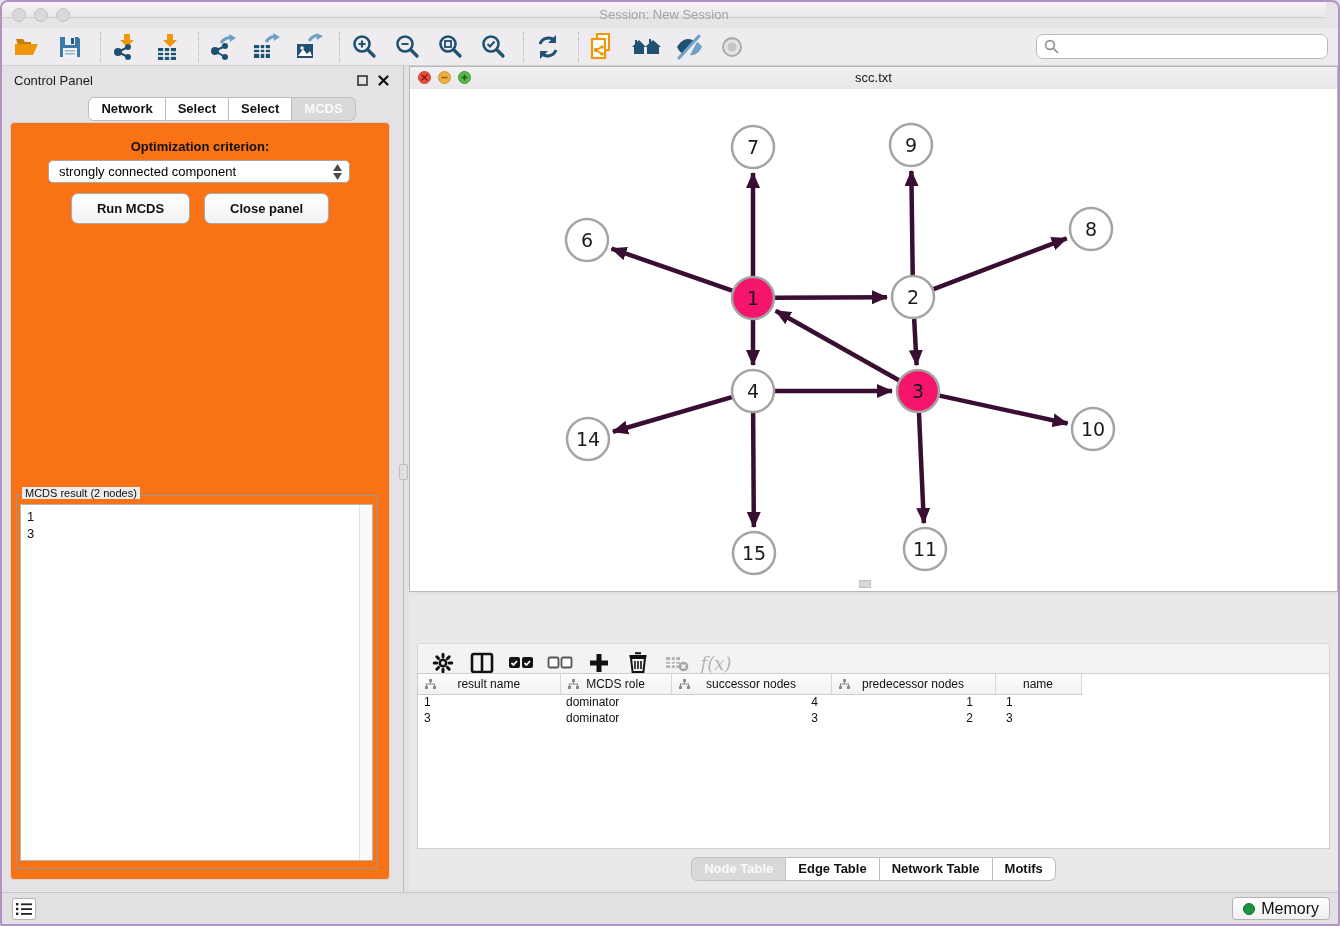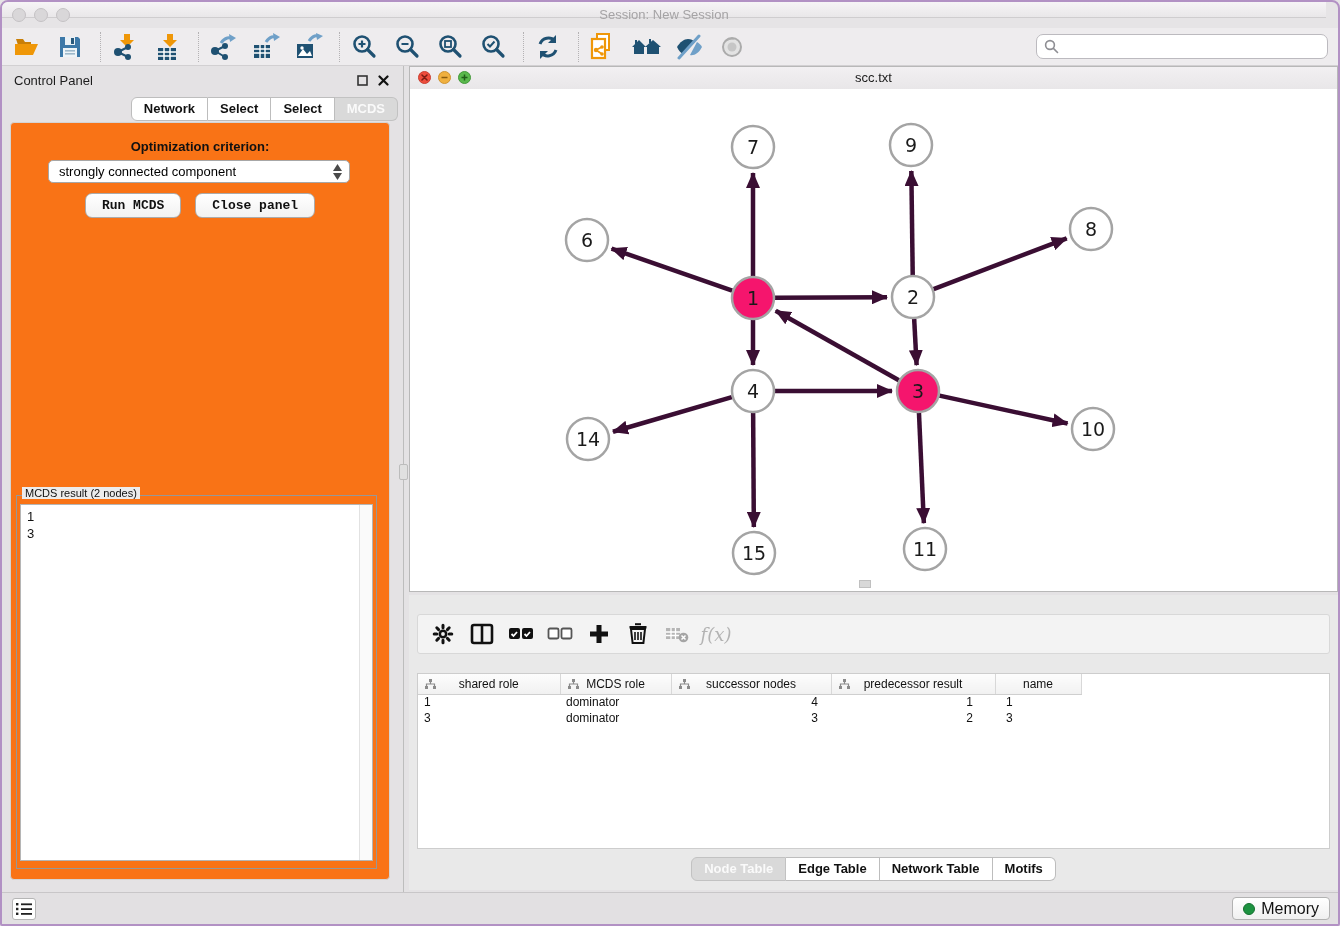--- a/index.html
+++ b/index.html
@@ -28,28 +28,28 @@
   .phead { position:absolute; left:0; right:0; top:4px; height:22px; }
   .phead .ptitle { position:absolute; left:12px; top:3px; font-size:13px; color:#1c1c1c; }
   .pbtns { position:absolute; right:8px; top:4px; display:flex; gap:8px; }
   .pbtn { width:13px; height:13px; display:flex; align-items:center; justify-content:center; cursor:pointer; }
 
   .seg { display:flex; }
   .seg .tab { background:#fff; border:1px solid #bdbdbd; border-left:none; padding:3px 12px 4px; font-size:13px; font-weight:bold; color:#111; cursor:pointer; white-space:nowrap; }
   .seg .tab:first-child { border-left:1px solid #bdbdbd; border-radius:6px 0 0 6px; }
   .seg .tab:last-child { border-radius:0 6px 6px 0; }
   .seg .tab.active { background:#d9d9d9; color:#fafafa; border-color:#c2c2c2; }
-  .cp-tabs { position:absolute; left:0; right:0; top:31px; display:flex; justify-content:flex-end;margin-left:44px; }
+  .cp-tabs { position:absolute; left:0; right:0; top:31px; display:flex; justify-content:center;margin-left:44px; }
 
   .cp-body { position:absolute; left:8px; right:8px; top:56px; bottom:12px; background:#f97316; border:1px solid #d4d4d4; border-radius:4px; }
   .optlabel { position:absolute; left:0; right:0; top:16px; text-align:center; font-size:13px; font-weight:bold; color:#111; }
   .cselect { position:absolute; left:37px; right:39px; top:37px; height:23px; background:#fff; border:1px solid #a7a7a7; border-radius:5px; font-size:13px; display:flex; align-items:center; padding:0 24px 0 10px; cursor:pointer; }
   .cselect .stepper { position:absolute; right:7px; top:3px; display:flex; flex-direction:column; gap:2px; }
   .cbtnrow { position:absolute; left:0; right:0; top:70px; display:flex; justify-content:center; gap:14px; }
-  .cbtn { height:25px; padding:0 16px; background:linear-gradient(#ffffff,#f2f2f2); border:1px solid #ababab; border-radius:7px; font-size:13px; font-weight:bold; color:#111; cursor:pointer;font-family:Liberation Mono, monospace; }
+  .cbtn { height:31px; padding:0 25px; background:linear-gradient(#ffffff,#f2f2f2); border:1px solid #ababab; border-radius:7px; font-size:13px; font-weight:bold; color:#111; cursor:pointer; }
 
   .fieldset { position:absolute; left:5px; right:12px; top:372px; bottom:10px; border:1px solid #979797; }
   .fieldset .legend { position:absolute; left:5px; top:-9px; background:#ececec; padding:0 3px; font-size:11px; color:#111; }
   .resultbox { position:absolute; left:3px; right:3px; top:8px; bottom:7px; background:#fff; border:1px solid #b5b5b5; font-size:13px; overflow:hidden; }
   .resultbox .lines { padding:3px 6px; line-height:17px; color:#111; }
   .vscroll { position:absolute; top:0; bottom:0; right:0; width:13px; background:#fafafa; border-left:1px solid #e2e2e2; }
 
   .vsplit { position:absolute; left:401px; top:0; bottom:0; width:1px; background:#bdbdbd; }
   .vhandle { position:absolute; left:397px; top:398px; width:9px; height:16px; background:#e0e0e0; border:1px solid #bcbcbc; border-radius:2px; cursor:col-resize; }
 
@@ -60,21 +60,21 @@
   .nlight { width:13px; height:13px; border-radius:50%; display:flex; align-items:center; justify-content:center; cursor:pointer; }
   .nl-close { background:#ee4d3d; border:1px solid #c93f31; }
   .nl-min { background:#f0b03f; border:1px solid #cf9431; }
   .nl-max { background:#59b84c; border:1px solid #43983a; }
   .ntitle { position:absolute; left:0; right:0; top:3px; text-align:center; font-size:13px; color:#1a1a1a; }
   .netcanvas { position:absolute; left:0; right:0; top:22px; bottom:0; background:#fff; }
   .nethandle { position:absolute; left:449px; bottom:3px; width:12px; height:8px; background:#d8d8d8; border:1px solid #c0c0c0; cursor:ns-resize; }
 
   
   .tpanel { position:absolute; left:407px; top:529px; right:0; bottom:2px; background:#e9e9e9; }
-  .tp-toolbar { position:absolute; left:8px; right:8px; top:19px; height:40px; background:#f3f3f3; border:1px solid #d8d8d8; border-radius:3px; display:flex; align-items:center; padding:0 12px; }
+  .tp-toolbar { position:absolute; left:8px; right:8px; top:48px; height:40px; background:#f3f3f3; border:1px solid #d8d8d8; border-radius:3px; display:flex; align-items:center; padding:0 12px; }
   .tpbtn { width:26px; height:26px; margin-right:13px; display:flex; align-items:center; justify-content:center; cursor:pointer; }
   .tpbtn.disabled { cursor:default; }
   .fx { font-family:"DejaVu Serif", serif; font-style:italic; font-size:18px; color:#b3b3b3; }
 
   .tablewrap { position:absolute; left:8px; right:8px; top:78px; bottom:41px; background:#fff; border:1px solid #cdcdcd; overflow:hidden; }
   table.ntable { border-collapse:collapse; table-layout:fixed; }
   .ntable th { height:20px; background:linear-gradient(#fdfdfd,#f1f1f1); border-right:1px solid #d8d8d8; border-bottom:1px solid #cfcfcf; font-size:12px; font-weight:normal; color:#111; position:relative; }
   .ntable th .hicon { position:absolute; left:7px; top:5px; }
   .ntable td { height:16px; font-size:12px; color:#111; padding:0 6px; white-space:nowrap; }
   .ntable td.r { text-align:right; }
@@ -462,21 +462,21 @@
           </colgroup>
           <thead>
             <tr>
               <th>
                 <span class="hicon"><svg width="11" height="11" viewBox="0 0 11 11">
                       <rect x="4" y="0" width="3" height="3" fill="#8a8a8a"></rect>
                       <rect x="0" y="7" width="3" height="3" fill="#8a8a8a"></rect>
                       <rect x="8" y="7" width="3" height="3" fill="#8a8a8a"></rect>
                       <path d="M5.5 3v2M1.5 7V5h8v2" fill="none" stroke="#8a8a8a" stroke-width="1.2"></path>
                     </svg></span>
-                <span>shared role</span>
+                <span>result name</span>
               </th>
               <th>
                 <span class="hicon"><svg width="11" height="11" viewBox="0 0 11 11">
                       <rect x="4" y="0" width="3" height="3" fill="#8a8a8a"></rect>
                       <rect x="0" y="7" width="3" height="3" fill="#8a8a8a"></rect>
                       <rect x="8" y="7" width="3" height="3" fill="#8a8a8a"></rect>
                       <path d="M5.5 3v2M1.5 7V5h8v2" fill="none" stroke="#8a8a8a" stroke-width="1.2"></path>
                     </svg></span>
                 <span>MCDS role</span>
               </th>
@@ -489,21 +489,21 @@
                     </svg></span>
                 <span>successor nodes</span>
               </th>
               <th>
                 <span class="hicon"><svg width="11" height="11" viewBox="0 0 11 11">
                       <rect x="4" y="0" width="3" height="3" fill="#8a8a8a"></rect>
                       <rect x="0" y="7" width="3" height="3" fill="#8a8a8a"></rect>
                       <rect x="8" y="7" width="3" height="3" fill="#8a8a8a"></rect>
                       <path d="M5.5 3v2M1.5 7V5h8v2" fill="none" stroke="#8a8a8a" stroke-width="1.2"></path>
                     </svg></span>
-                <span>predecessor result</span>
+                <span>predecessor nodes</span>
               </th>
               <th>
                 <span>name</span>
               </th>
             </tr>
           </thead>
           <tbody id="table-body">
               <tr>
                 <td class="c0">1</td>
                 <td class="c1">dominator</td>

